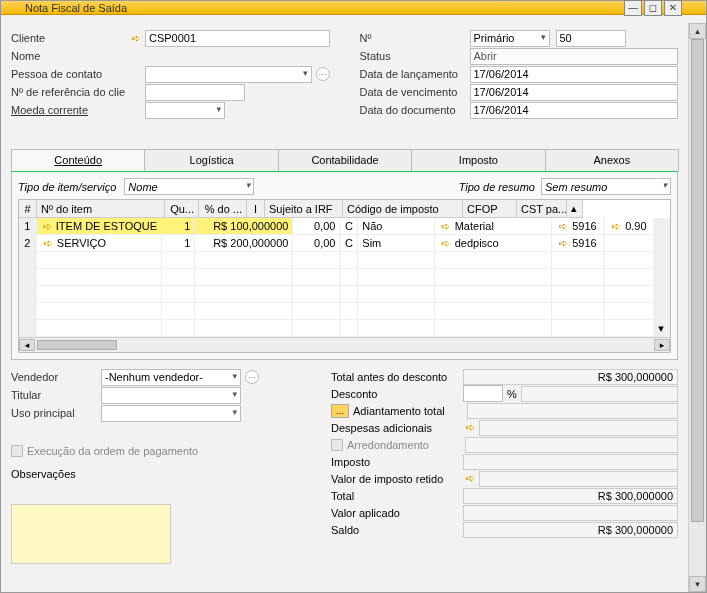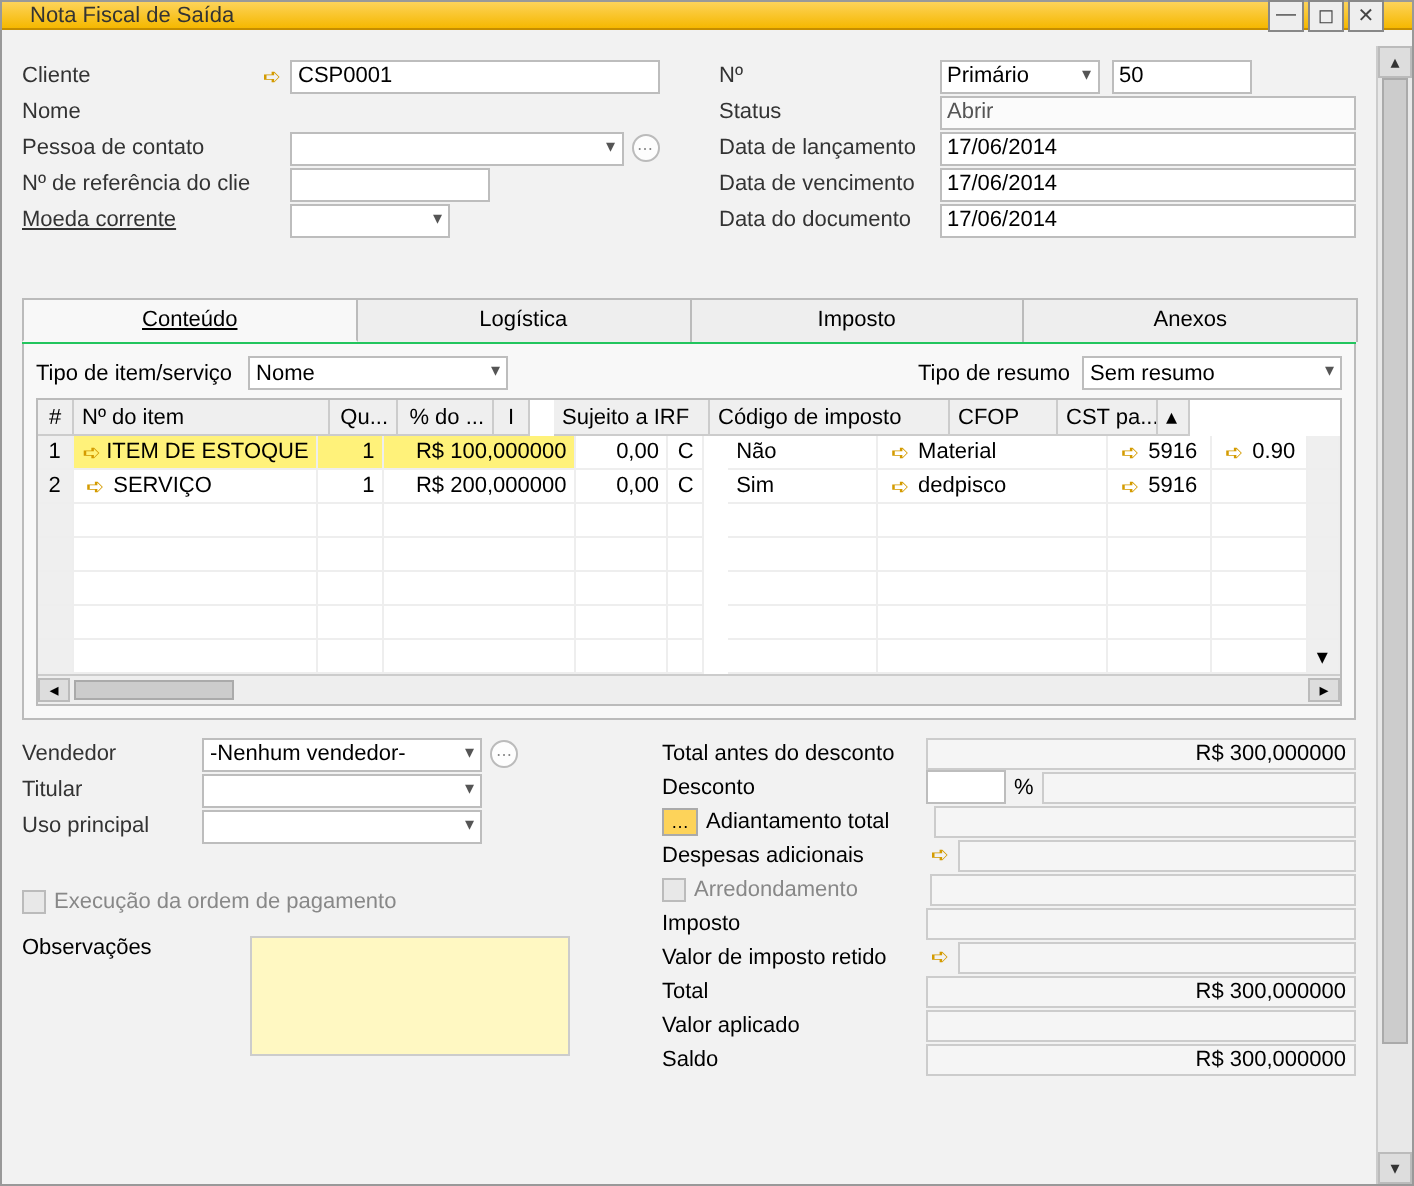--- a/index.html
+++ b/index.html
@@ -1,18 +1,18 @@
 <!DOCTYPE html>
 <html><head>
 <meta charset="utf-8">
 <style>
   * { box-sizing: border-box; font-family: Tahoma, Arial, sans-serif; font-size: 11px; }
   body { margin: 0; background: #f0f0f0; }
   .window { width: 707px; height: 593px; background: #f2f2f2; border: 1px solid #999; position: relative; }
-  .titlebar { height: 14px; background: linear-gradient(#fdd35a,#f5b800); border-bottom: 1px solid #c58e00; display: flex; align-items: center; padding: 0 14px; font-size: 12px; color: #333; }
+  .titlebar { height: 14px; background: linear-gradient(#fdd35a,#f5b800); border-bottom: 1px solid #c58e00; display: flex; align-items: center; padding: 0 24px; font-size: 12px; color: #333; }
   .titlebar .title { flex: 1; }
   .titlebar .winbtn { width: 18px; height: 16px; border: 1px solid #888; background: #eee; margin-left: 2px; display:flex; align-items:center; justify-content:center; font-size:10px; color:#444; cursor:pointer; }
   .client { position:absolute; top:22px; bottom:0; left:0; right:18px; padding: 6px 10px; overflow:hidden; }
   .vscroll { position:absolute; top:22px; bottom:0; right:0; width:18px; background:#e8e8e8; border-left:1px solid #ccc; }
   .vscroll .arrow { height:16px; background:#ddd; border:1px solid #bbb; display:flex; align-items:center; justify-content:center; font-size:9px; color:#333; }
   .vscroll .track { position:absolute; top:16px; bottom:16px; left:0; right:0; }
   .vscroll .thumb { position:absolute; left:2px; right:2px; background:#ccc; border:1px solid #aaa; }
 
   .cols { display:flex; gap:30px; }
   .col { flex:1; }
@@ -25,38 +25,38 @@
   .dropdown::after { content:"▾"; position:absolute; right:3px; top:1px; color:#555; font-size:9px; }
   .round-btn { width:14px; height:14px; border:1px solid #bbb; border-radius:50%; background:#fdfdfd; margin-left:4px; display:inline-flex; align-items:center; justify-content:center; font-size:8px; color:#888; }
 
   .tabs-row { display:flex; margin-top:30px; border-bottom:1px solid #22c55e; }
   .tab { flex:1; text-align:center; padding:4px 0; border:1px solid #bbb; border-bottom:none; background:#eee; margin-right:-1px; cursor:pointer; }
   .tab.active { background:#f8f8f8; font-weight:normal; border-bottom:1px solid #f8f8f8; position:relative; z-index:1; }
   .tab.active .u { text-decoration:underline; }
 
   .panel { border:1px solid #bbb; border-top:none; padding:6px; background:#f8f8f8; }
 
-  .subhead { display:flex; align-items:center; gap:8px; margin-bottom:4px; }
+  .subhead { display:flex; align-items:center; gap:8px; margin-bottom:4px;font-style:italic; }
   .subhead .input { flex:0 0 130px; }
   .right { margin-left:auto; display:flex; align-items:center; gap:6px; }
 
   .grid { border:1px solid #bbb; background:#fff; }
   .grid-head, .grid-row { display:flex; }
   .grid-head div { background:#efefef; border-right:1px solid #ccc; border-bottom:1px solid #ccc; padding:2px 4px; height:18px; display:flex; align-items:center; overflow:hidden; white-space:nowrap; }
   .grid-row div { border-right:1px solid #eee; border-bottom:1px solid #eee; padding:2px 4px; height:17px; display:flex; align-items:center; overflow:hidden; white-space:nowrap; }
   .grid-row.yellow > div:nth-child(2),
   .grid-row.yellow > div:nth-child(3),
   .grid-row.yellow > div:nth-child(4) { background:#fff27a; }
   .c0{width:18px; justify-content:center; background:#efefef !important;}
   .c1{width:128px;}
   .c2{width:34px; justify-content:flex-end;}
   .c3{width:100px; justify-content:flex-end;}
   .c4{width:48px; justify-content:flex-end;}
   .c5{width:18px; justify-content:center;}
-  .c6{width:78px;margin-left:12px;}
+  .c6{width:78px;}
   .c7{width:120px;}
   .c8{width:54px;}
   .c9{width:50px;}
   .cS{width:16px; background:#efefef !important;}
   .grid-scroll { display:flex; align-items:center; border-top:1px solid #ccc; background:#eee; height:15px; }
   .grid-scroll .sbtn { width:16px; text-align:center; border:1px solid #bbb; background:#ddd; font-size:9px; }
   .grid-scroll .strack { flex:1; position:relative; height:12px; background:#eee; }
   .grid-scroll .sthumb { position:absolute; left:2px; width:80px; top:1px; bottom:1px; background:#ccc; border:1px solid #aaa; }
 
   .totals { display:flex; margin-top:8px; gap:20px;}
@@ -163,20 +163,21 @@
           <span class="input">
               <span>17/06/2014</span>
             </span>
         </div>
       </div>
     </div>
 
     <div class="tabs-row">
       <div class="tab active"><span class="u">Conteúdo</span></div>
       <div class="tab"><span>Logística</span></div>
+      <div class="tab"><span>Contabilidade</span></div>
       <div class="tab"><span>Imposto</span></div>
       <div class="tab"><span>Anexos</span></div>
     </div>
 
     <div class="panel">
       <div class="subhead">
         <span>Tipo de item/serviço</span>
         <span class="input dropdown">
             <span>Nome</span>
           </span>
@@ -339,21 +340,21 @@
         <div class="field">
           <span class="label" style="width:90px">Uso principal</span>
           <span class="input dropdown" style="flex:0 0 140px"></span>
         </div>
         <div style="height:20px"></div>
         <div class="field gray">
           <span class="chk gray"></span>
           <span>Execução da ordem de pagamento</span>
         </div>
         <div style="height:8px"></div>
-        <div style="display:flex; align-items:flex-start; gap:24px;">
+        <div style="display:flex; align-items:flex-start; gap:24px;flex-direction:column;">
           <span style="width:90px">Observações</span>
           <div class="textarea"></div>
         </div>
       </div>
 
       <div class="rightcol">
         <div class="trow">
             <span class="tl">Total antes do desconto</span>
             <span class="tv">R$ 300,000000</span>
           </div>

